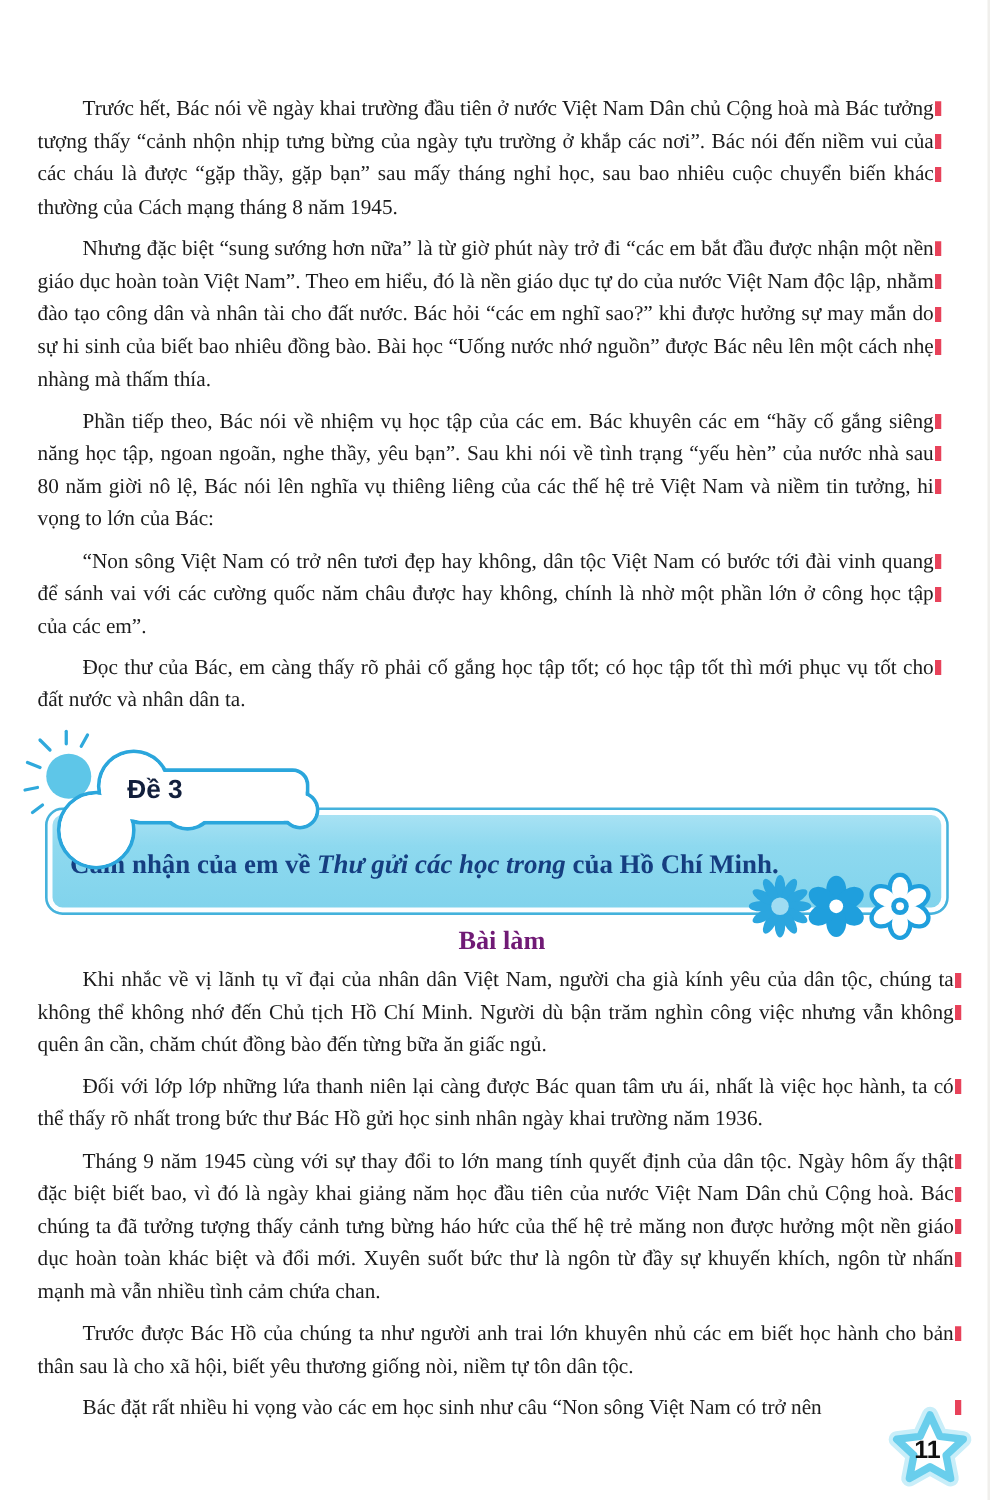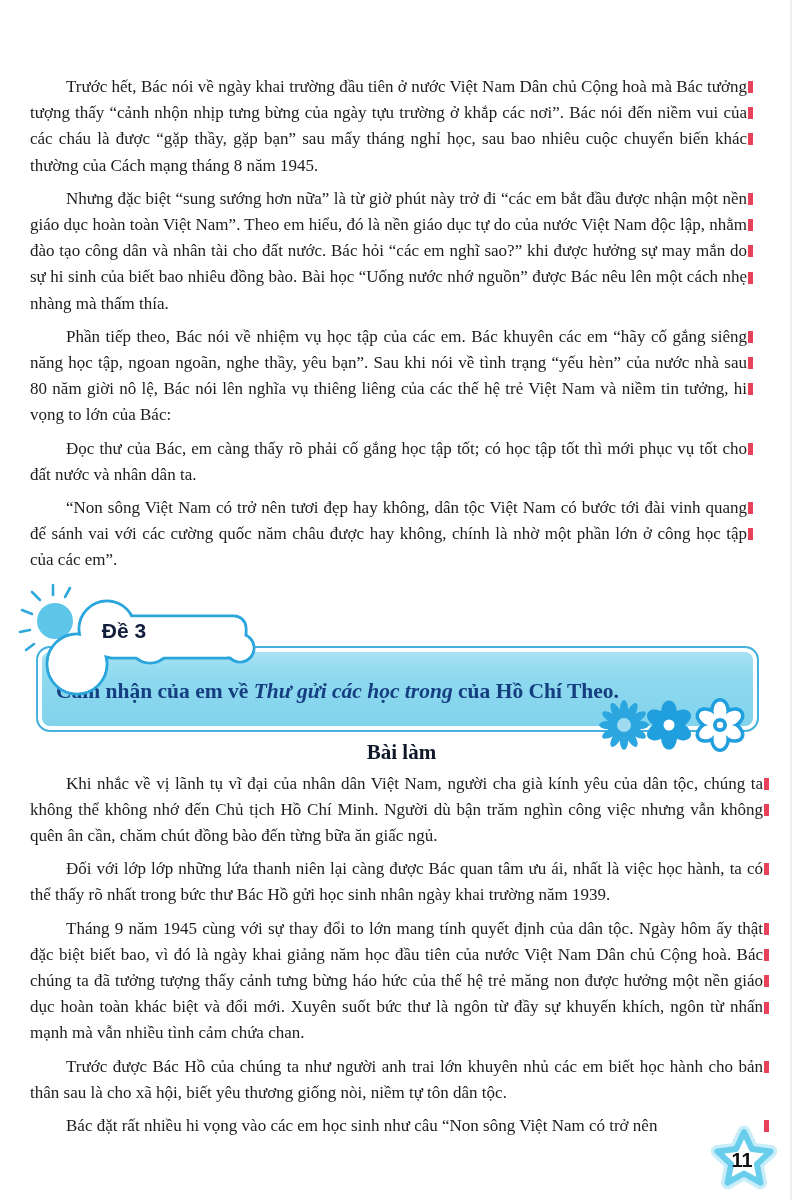--- a/index.html
+++ b/index.html
@@ -46,21 +46,21 @@
   .de-title{
     padding-left:18px;padding-top:6px;
     font-size:21.5px;font-weight:bold;color:#153e80;
   }
   .de-title .it{font-style:italic;}
   .flowers{position:absolute;right:6px;bottom:-22px;width:152px;height:54px;z-index:4;}
 
   .section-heading{
     margin:8px 0 4px 0;
     text-align:center;
-    font-size:21px;font-weight:bold;color:#0f172a;
+    font-size:21px;font-weight:bold;color:#701a75;
   }
   .content2{padding:2px 40px 0 30px;}
 
   .star-badge{position:absolute;left:702px;top:1118px;width:84px;height:84px;}
   .star-num{
     position:absolute;left:0;top:0;width:80px;height:84px;
     display:flex;align-items:center;justify-content:center;
     font-family:"Liberation Sans","DejaVu Sans",sans-serif;
     font-weight:bold;font-size:20px;color:#111;
   }
@@ -73,22 +73,22 @@
 <body>
 
 <div class="page">
   <div class="page-edge"></div>
 
   <div class="content">
 
   <p class="para">Trước hết, Bác nói về ngày khai trường đầu tiên ở nước Việt Nam Dân chủ Cộng hoà mà Bác tưởng tượng thấy “cảnh nhộn nhịp tưng bừng của ngày tựu trường ở khắp các nơi”. Bác nói đến niềm vui của các cháu là được “gặp thầy, gặp bạn” sau mấy tháng nghỉ học, sau bao nhiêu cuộc chuyển biến khác thường của Cách mạng tháng 8 năm 1945.</p>
       <p class="para">Nhưng đặc biệt “sung sướng hơn nữa” là từ giờ phút này trở đi “các em bắt đầu được nhận một nền giáo dục hoàn toàn Việt Nam”. Theo em hiểu, đó là nền giáo dục tự do của nước Việt Nam độc lập, nhằm đào tạo công dân và nhân tài cho đất nước. Bác hỏi “các em nghĩ sao?” khi được hưởng sự may mắn do sự hi sinh của biết bao nhiêu đồng bào. Bài học “Uống nước nhớ nguồn” được Bác nêu lên một cách nhẹ nhàng mà thấm thía.</p>
       <p class="para">Phần tiếp theo, Bác nói về nhiệm vụ học tập của các em. Bác khuyên các em “hãy cố gắng siêng năng học tập, ngoan ngoãn, nghe thầy, yêu bạn”. Sau khi nói về tình trạng “yếu hèn” của nước nhà sau 80 năm giời nô lệ, Bác nói lên nghĩa vụ thiêng liêng của các thế hệ trẻ Việt Nam và niềm tin tưởng, hi vọng to lớn của Bác:</p>
+      <p class="para">“Non sông Việt Nam có trở nên tươi đẹp hay không, dân tộc Việt Nam có bước tới đài vinh quang để sánh vai với các cường quốc năm châu được hay không, chính là nhờ một phần lớn ở công học tập của các em”.</p>
       <p class="para">Đọc thư của Bác, em càng thấy rõ phải cố gắng học tập tốt; có học tập tốt thì mới phục vụ tốt cho đất nước và nhân dân ta.</p>
-      <p class="para">“Non sông Việt Nam có trở nên tươi đẹp hay không, dân tộc Việt Nam có bước tới đài vinh quang để sánh vai với các cường quốc năm châu được hay không, chính là nhờ một phần lớn ở công học tập của các em”.</p>
     </div>
 
   <div class="de-section">
     <svg class="cloud-art" viewBox="0 0 256 118">
 
       <g stroke="#2fa9dc" stroke-width="2.6" stroke-linecap="round">
         <line x1="33" y1="11" x2="33" y2="1"></line>
         <line x1="20" y1="16" x2="12" y2="8"></line>
         <line x1="12" y1="30" x2="2" y2="26"></line>
         <line x1="10" y1="46" x2="0" y2="48"></line>
@@ -111,21 +111,21 @@
         <circle cx="87" cy="45" r="26.5"></circle>
         <circle cx="130" cy="57" r="20.5"></circle>
         <rect x="81.5" y="33.5" width="143" height="39" rx="11"></rect>
         <circle cx="220" cy="64" r="12.5"></circle>
       </g>
       <text class="de-label-text" x="104" y="54" text-anchor="middle" font-size="21" fill="#121f3c">Đề 3</text>
     </svg>
 
     <div class="de-box">
       <div class="de-title">
-        <span>Cảm nhận của em về </span><span class="it">Thư gửi các học trong</span><span> của Hồ Chí Theo.</span>
+        <span>Cảm nhận của em về </span><span class="it">Thư gửi các học trong</span><span> của Hồ Chí Minh.</span>
       </div>
 
       <svg class="flowers" viewBox="0 0 152 54">
 
         <g transform="translate(25,27)">
           <g fill="#2ba6df">
             <g>
                 <ellipse cx="0" cy="-15" rx="4.2" ry="10"></ellipse>
               </g>
             <g transform="rotate(30)">
@@ -235,21 +235,21 @@
         </g>
       </svg>
     </div>
   </div>
 
   <div class="section-heading">Bài làm</div>
 
   <div class="content2">
 
   <p class="para">Khi nhắc về vị lãnh tụ vĩ đại của nhân dân Việt Nam, người cha già kính yêu của dân tộc, chúng ta không thể không nhớ đến Chủ tịch Hồ Chí Minh. Người dù bận trăm nghìn công việc nhưng vẫn không quên ân cần, chăm chút đồng bào đến từng bữa ăn giấc ngủ.</p>
-      <p class="para">Đối với lớp lớp những lứa thanh niên lại càng được Bác quan tâm ưu ái, nhất là việc học hành, ta có thể thấy rõ nhất trong bức thư Bác Hồ gửi học sinh nhân ngày khai trường năm 1939.</p>
+      <p class="para">Đối với lớp lớp những lứa thanh niên lại càng được Bác quan tâm ưu ái, nhất là việc học hành, ta có thể thấy rõ nhất trong bức thư Bác Hồ gửi học sinh nhân ngày khai trường năm 1936.</p>
       <p class="para">Tháng 9 năm 1945 cùng với sự thay đổi to lớn mang tính quyết định của dân tộc. Ngày hôm ấy thật đặc biệt biết bao, vì đó là ngày khai giảng năm học đầu tiên của nước Việt Nam Dân chủ Cộng hoà. Bác chúng ta đã tưởng tượng thấy cảnh tưng bừng háo hức của thế hệ trẻ măng non được hưởng một nền giáo dục hoàn toàn khác biệt và đổi mới. Xuyên suốt bức thư là ngôn từ đầy sự khuyến khích, ngôn từ nhấn mạnh mà vẫn nhiều tình cảm chứa chan.</p>
       <p class="para">Trước được Bác Hồ của chúng ta như người anh trai lớn khuyên nhủ các em biết học hành cho bản thân sau là cho xã hội, biết yêu thương giống nòi, niềm tự tôn dân tộc.</p>
       <p class="para one-line">Bác đặt rất nhiều hi vọng vào các em học sinh như câu “Non sông Việt Nam có trở nên</p>
     </div>
 
   <div class="star-badge">
     <svg width="84" height="84" viewBox="0 0 84 84">
       <polygon points="42,14 49.9,31.1 68.6,33.4 54.9,46.2 58.5,64.7 42,55.5 25.5,64.7 29.1,46.2 15.4,33.4 34.1,31.1" fill="none" stroke="#c9eef9" stroke-width="13" stroke-linejoin="round"></polygon>
       <polygon points="42,14 49.9,31.1 68.6,33.4 54.9,46.2 58.5,64.7 42,55.5 25.5,64.7 29.1,46.2 15.4,33.4 34.1,31.1" fill="#ffffff" stroke="#69ceec" stroke-width="6" stroke-linejoin="round"></polygon>
     </svg>

